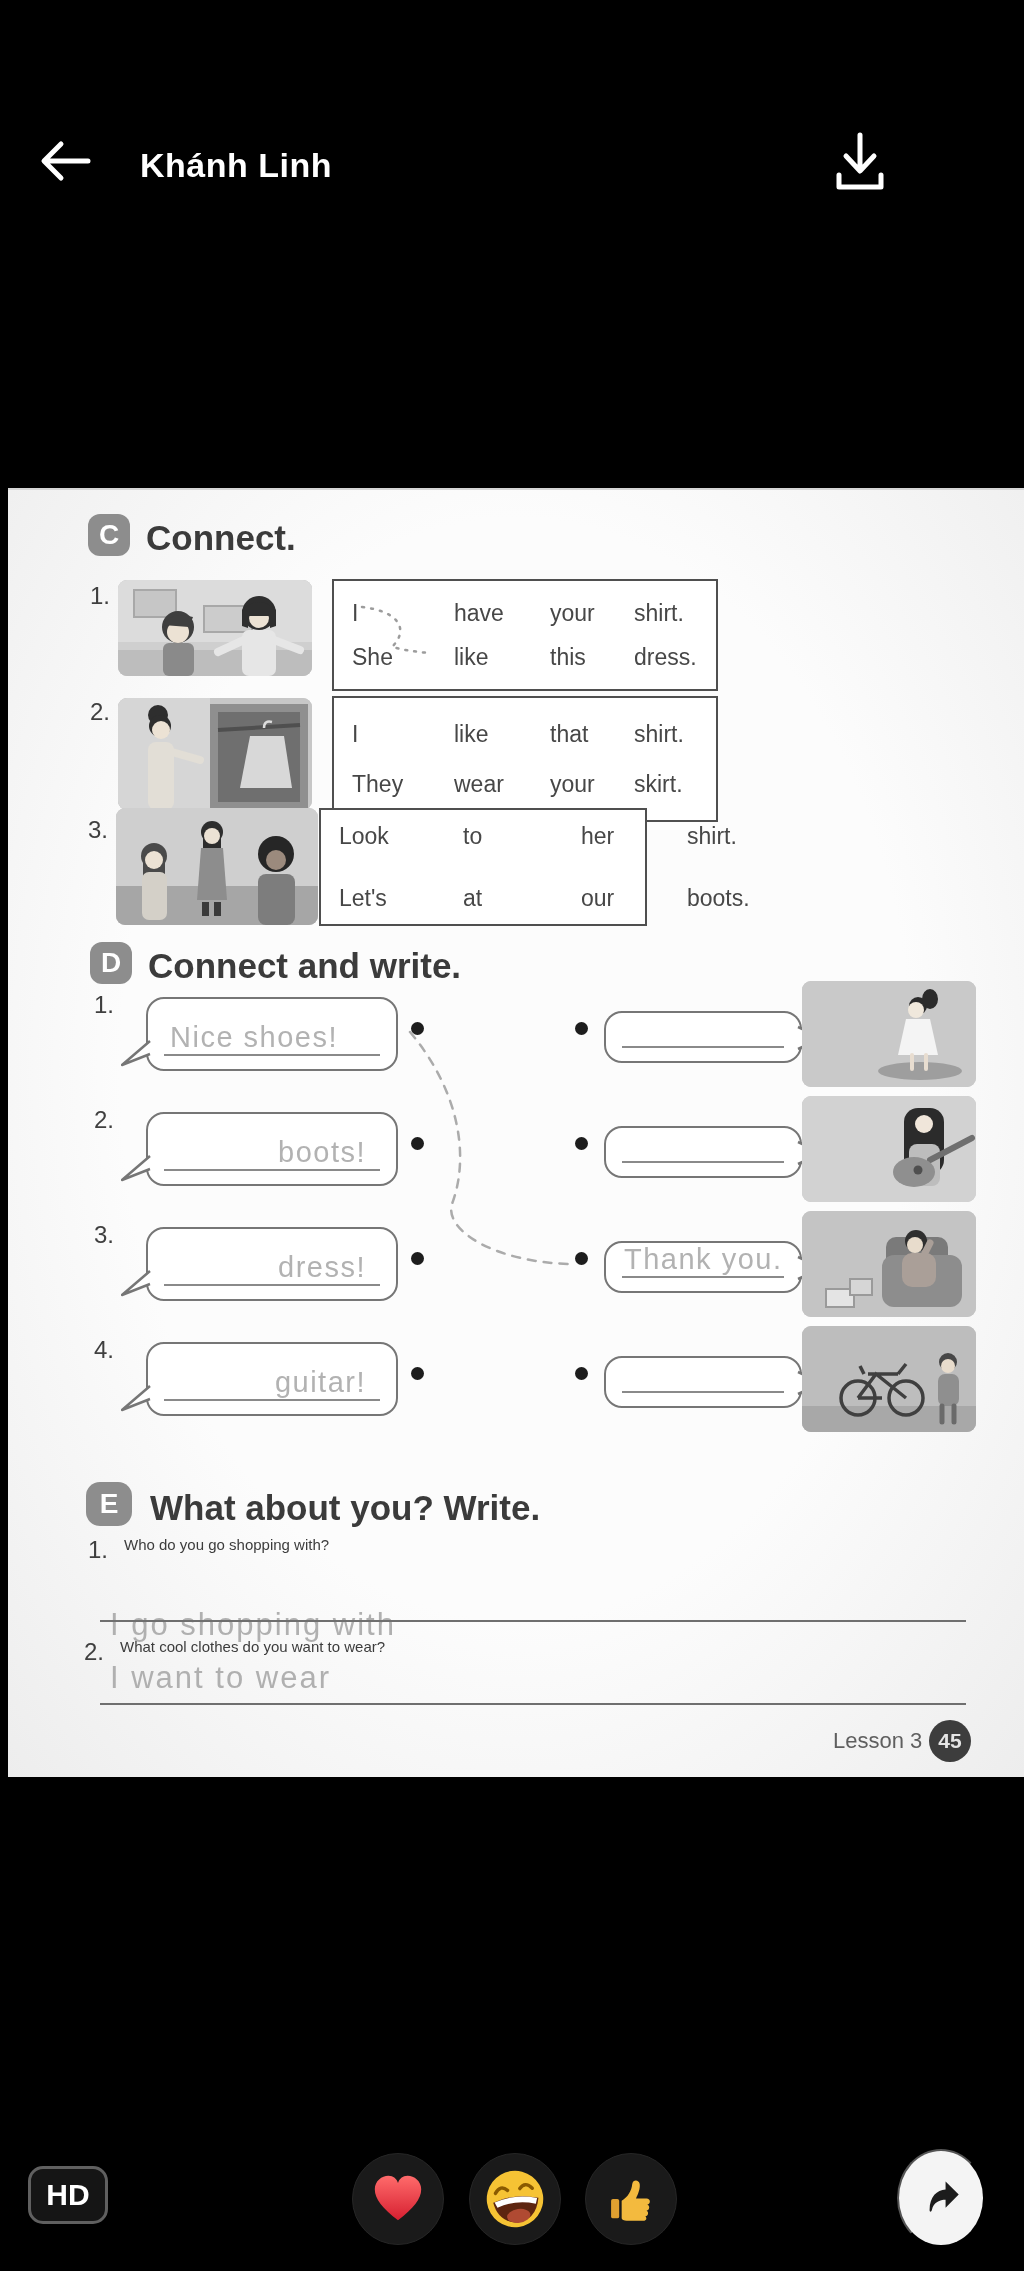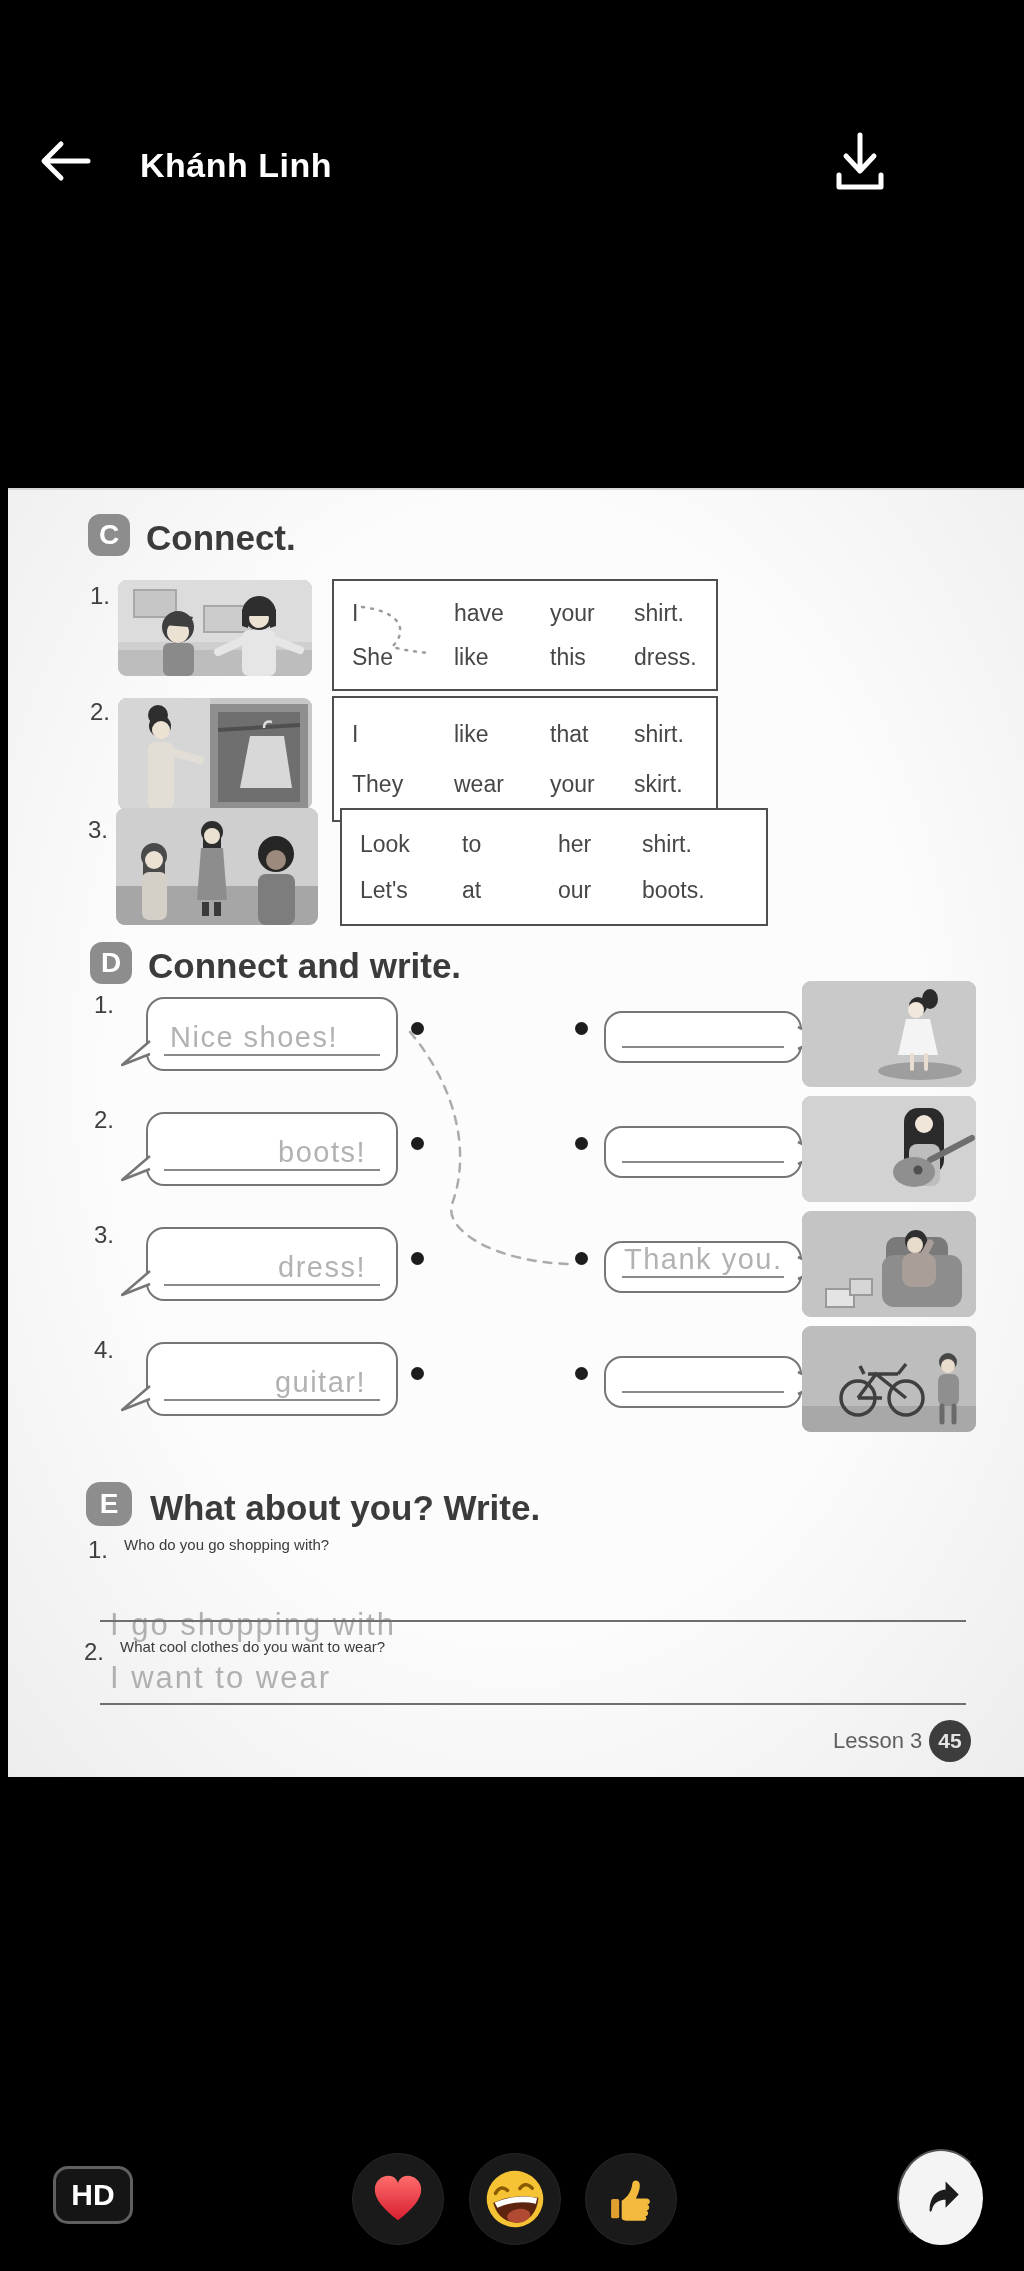--- a/index.html
+++ b/index.html
@@ -35,21 +35,21 @@
   .dpic{left:794px;top:4px;width:174px;height:106px;}
   .tail{position:absolute;}
   
   .question{position:absolute;font-size:15px;color:#3c3c3c;}
   .hand{position:absolute;font-size:31px;color:#b0b0b0;letter-spacing:2px;white-space:nowrap;}
   .ansline{position:absolute;left:100px;width:866px;border-bottom:2.5px solid #6f6f6f;}
   .lesson{position:absolute;left:833px;top:1726px;font-size:22px;color:#5f5f5f;}
   .pagenum{position:absolute;left:929px;top:1718px;width:42px;height:42px;border-radius:50%;
     background:#3d3d3d;color:#e5e5e5;font-weight:bold;font-size:21px;display:flex;align-items:center;justify-content:center;}
   
-  .hd-btn{position:absolute;left:53px;top:2166px;width:80px;height:58px;border:3px solid #606060;
+  .hd-btn{position:absolute;left:28px;top:2166px;width:80px;height:58px;border:3px solid #606060;
     border-radius:15px;background:#151515;color:#fff;font-size:30px;font-weight:bold;
     display:flex;align-items:center;justify-content:center;box-sizing:border-box;}
   .react{position:absolute;top:2153px;width:92px;height:92px;border-radius:50%;background:#1a1a1a;
     border:1px solid #262626;display:flex;align-items:center;justify-content:center;box-sizing:border-box;}
   .share-btn{position:absolute;left:897px;top:2149px;width:88px;height:98px;border-radius:50%;
     background:#f4f4f4;display:flex;align-items:center;justify-content:center;}
   .iconbtn{position:absolute;background:none;border:none;padding:0;}
 </style>
 </head>
 <body>
@@ -152,21 +152,21 @@
         <rect x="87" y="22" width="18" height="26" rx="6" fill="#2d2d2d"></rect>
       <circle cx="96" cy="28" r="8" fill="#ece2d4"></circle>
       <path d="M85,40 L107,40 L111,92 L81,92 Z" fill="#8d8d8d"></path>
       <rect x="86" y="94" width="7" height="14" fill="#3a3a3a"></rect>
         <rect x="98" y="94" width="7" height="14" fill="#3a3a3a"></rect>
       <circle cx="160" cy="46" r="18" fill="#262626"></circle>
         <circle cx="160" cy="52" r="10" fill="#9b8a7d"></circle>
       <rect x="142" y="66" width="37" height="51" rx="8" fill="#7d7d7d"></rect>
     </svg>
   </div>
-  <div class="wtable" style="left:332px;top:318px;width:428px;height:118px;">
+  <div class="wtable" style="left:311px;top:318px;width:328px;height:118px;gap:22px;">
     <span>Look</span>
     <span>to</span>
     <span>her</span>
     <span>shirt.</span>
     <span>Let's</span>
     <span>at</span>
     <span>our</span>
     <span>boots.</span>
   </div>
 

